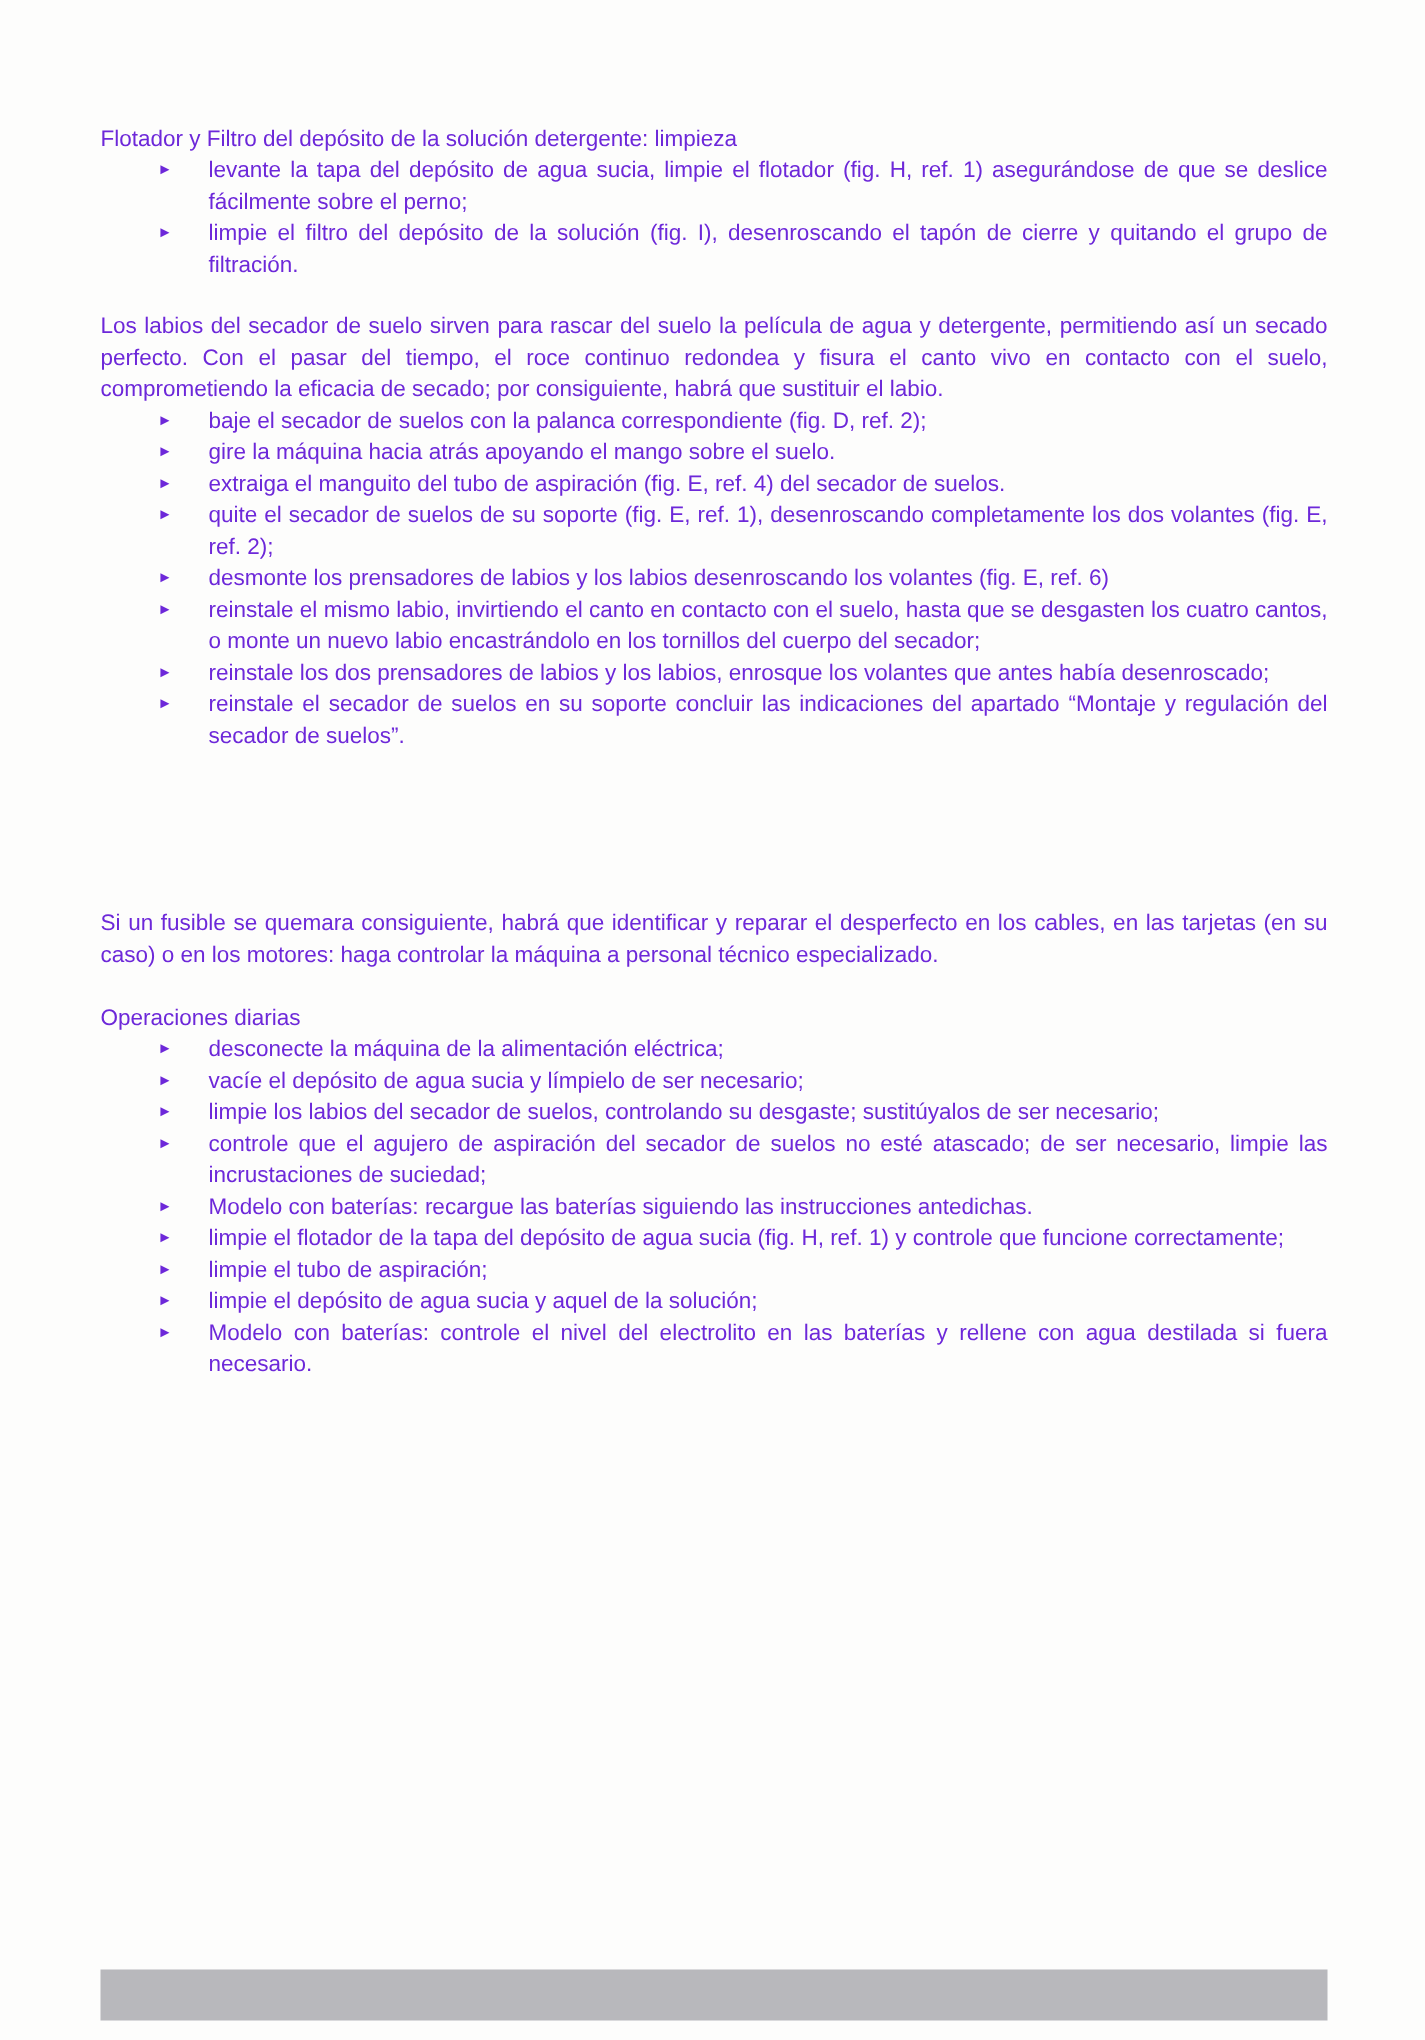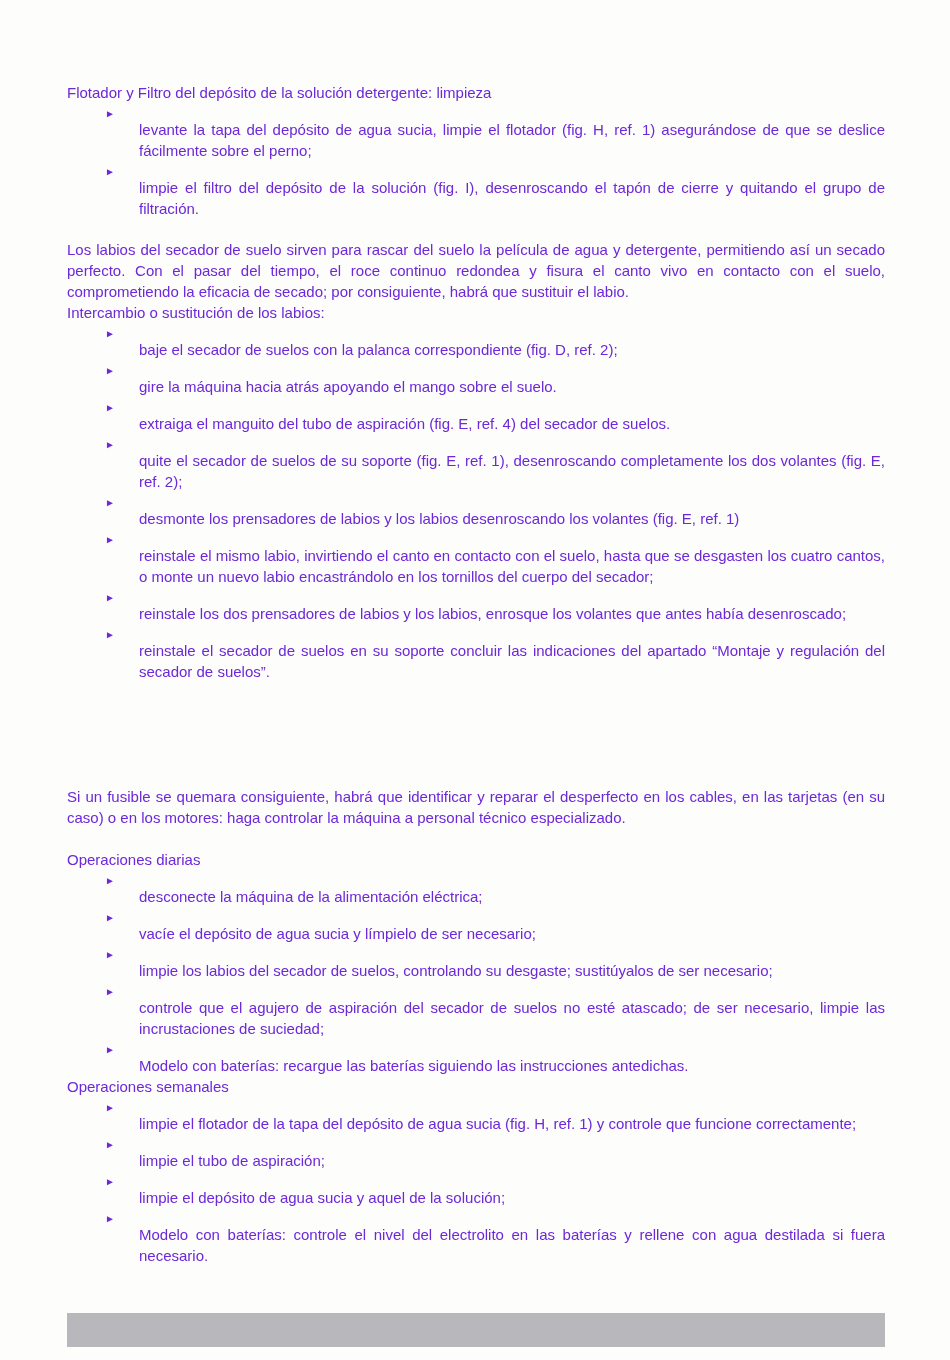--- a/index.html
+++ b/index.html
@@ -20,21 +20,21 @@
     line-height: 21px;
   }
   .para { text-align: justify; }
   .bullet { display: flex; text-align: justify; }
   .marker {
     flex: 0 0 34px;
     margin-left: 38px;
     font-size: 10px;
     line-height: 21px;
   }
-  .btext { flex: 1; margin-top: 16px; }
+  .btext { flex: 1; }
   .footer-bar {
     position: absolute;
     left: 67px;
     top: 1313px;
     width: 818px;
     height: 34px;
   }
 </style>
 </head>
 <body style="background: rgb(253, 253, 252);">
@@ -44,40 +44,39 @@
     <div class="bullet">
       <span class="marker">►</span>
       <span class="btext">levante la tapa del depósito de agua sucia, limpie el flotador (fig. H, ref. 1) asegurándose de que se deslice fácilmente sobre el perno;</span>
     </div>
     <div class="bullet">
       <span class="marker">►</span>
       <span class="btext">limpie el filtro del depósito de la solución (fig. I), desenroscando el tapón de cierre y quitando el grupo de filtración.</span>
     </div>
     <div class="spacer" style="height: 20px;"></div>
     <div class="para">Los labios del secador de suelo sirven para rascar del suelo la película de agua y detergente, permitiendo así un secado perfecto. Con el pasar del tiempo, el roce continuo redondea y fisura el canto vivo en contacto con el suelo, comprometiendo la eficacia de secado; por consiguiente, habrá que sustituir el labio.</div>
-    <div class="para">Intercambio o sustitución de los labios:</div>
     <div class="bullet">
       <span class="marker">►</span>
       <span class="btext">baje el secador de suelos con la palanca correspondiente (fig. D, ref. 2);</span>
     </div>
     <div class="bullet">
       <span class="marker">►</span>
       <span class="btext">gire la máquina hacia atrás apoyando el mango sobre el suelo.</span>
     </div>
     <div class="bullet">
       <span class="marker">►</span>
       <span class="btext">extraiga el manguito del tubo de aspiración (fig. E, ref. 4) del secador de suelos.</span>
     </div>
     <div class="bullet">
       <span class="marker">►</span>
       <span class="btext">quite el secador de suelos de su soporte (fig. E, ref. 1), desenroscando completamente los dos volantes (fig. E, ref. 2);</span>
     </div>
     <div class="bullet">
       <span class="marker">►</span>
-      <span class="btext">desmonte los prensadores de labios y los labios desenroscando los volantes (fig. E, ref. 1)</span>
+      <span class="btext">desmonte los prensadores de labios y los labios desenroscando los volantes (fig. E, ref. 6)</span>
     </div>
     <div class="bullet">
       <span class="marker">►</span>
       <span class="btext">reinstale el mismo labio, invirtiendo el canto en contacto con el suelo, hasta que se desgasten los cuatro cantos, o monte un nuevo labio encastrándolo en los tornillos del cuerpo del secador;</span>
     </div>
     <div class="bullet">
       <span class="marker">►</span>
       <span class="btext">reinstale los dos prensadores de labios y los labios, enrosque los volantes que antes había desenroscado;</span>
     </div>
     <div class="bullet">
@@ -102,21 +101,20 @@
       <span class="btext">limpie los labios del secador de suelos, controlando su desgaste; sustitúyalos de ser necesario;</span>
     </div>
     <div class="bullet">
       <span class="marker">►</span>
       <span class="btext">controle que el agujero de aspiración del secador de suelos no esté atascado; de ser necesario, limpie las incrustaciones de suciedad;</span>
     </div>
     <div class="bullet">
       <span class="marker">►</span>
       <span class="btext">Modelo con baterías: recargue las baterías siguiendo las instrucciones antedichas.</span>
     </div>
-    <div class="para">Operaciones semanales</div>
     <div class="bullet">
       <span class="marker">►</span>
       <span class="btext">limpie el flotador de la tapa del depósito de agua sucia (fig. H, ref. 1) y controle que funcione correctamente;</span>
     </div>
     <div class="bullet">
       <span class="marker">►</span>
       <span class="btext">limpie el tubo de aspiración;</span>
     </div>
     <div class="bullet">
       <span class="marker">►</span>

